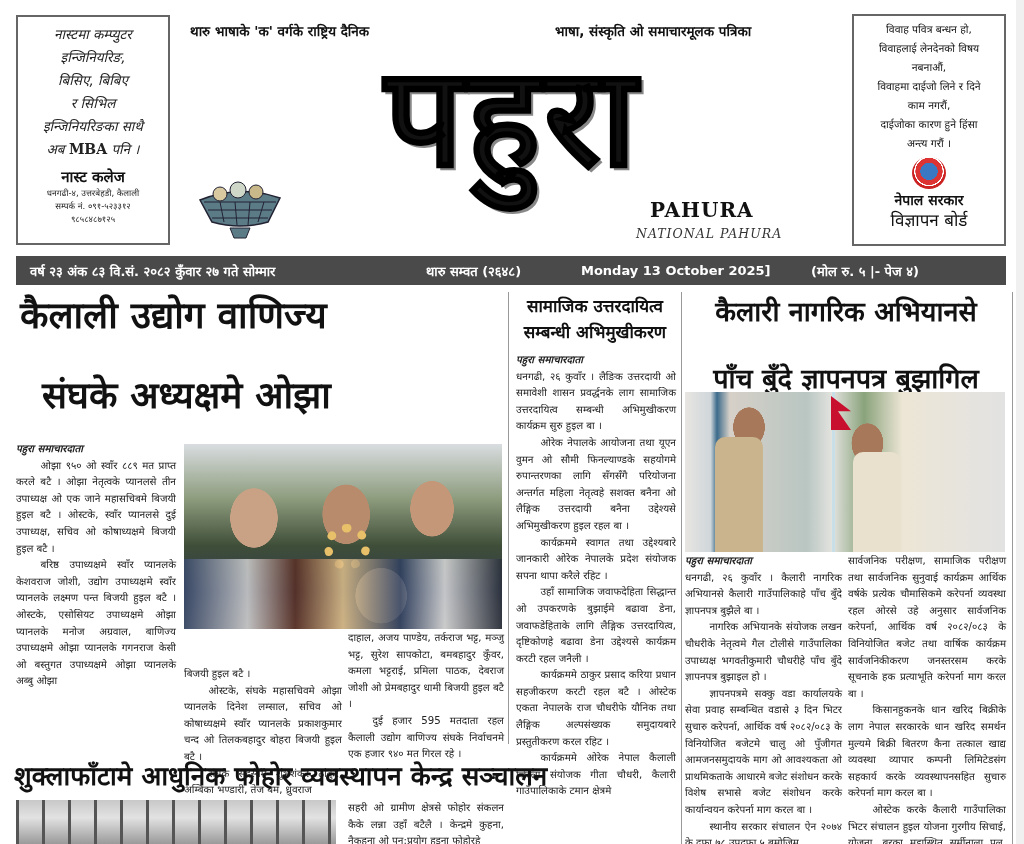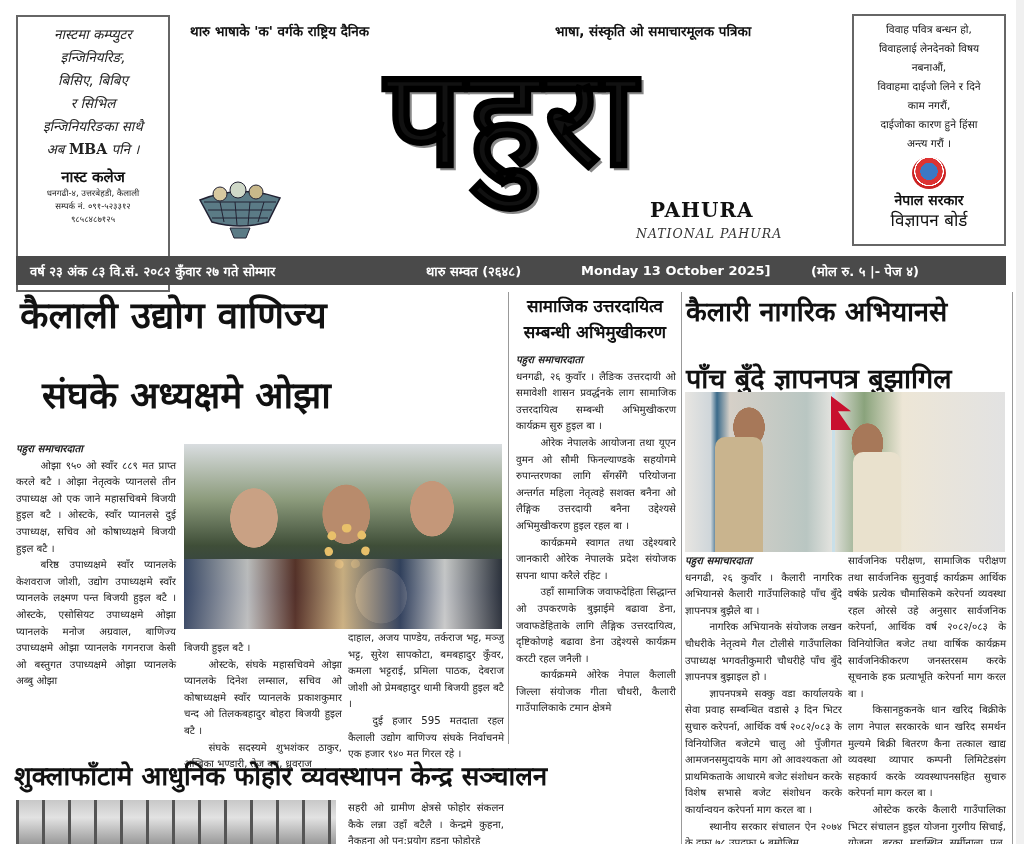--- a/index.html
+++ b/index.html
@@ -3,21 +3,21 @@
 <meta charset="utf-8">
 <style>
   * { box-sizing: border-box; margin: 0; padding: 0; }
   html, body { width: 1024px; height: 844px; overflow: hidden; background: #fff; }
   body { font-family: "DejaVu Sans", sans-serif; color: #111; position: relative; }
 
   .abs { position: absolute; }
 
   
   .adbox { border: 2px solid #666; background: #fff; text-align: center; }
-  .ad-left { left: 16px; top: 15px; width: 154px; height: 277px; padding: 6px 4px; }
+  .ad-left { left: 16px; top: 15px; width: 154px; height: 230px; padding: 6px 4px; }
   .ad-left .ital { font-style: italic; font-size: 13.5px; line-height: 23px; color: #222; }
   .ad-left .ital b { font-family: "DejaVu Serif", serif; font-style: normal; font-size: 14px; }
   .ad-left .college { font-weight: bold; font-size: 15px; margin-top: 6px; line-height: 20px; }
   .ad-left .small { font-size: 8.5px; line-height: 13px; color: #222; }
 
   .ad-right { left: 852px; top: 14px; width: 154px; height: 232px; padding: 4px 3px; }
   .ad-right .msg { font-size: 10.5px; line-height: 19px; color: #111; }
   .ad-right .emblem { width: 34px; height: 32px; margin: 4px auto 2px; border-radius: 50%;
      background: radial-gradient(circle at 50% 45%, #3b78c4 0 35%, #d33 36% 55%, #fff 56% 60%, #c22 61% 100%); }
   .ad-right .gov { font-weight: bold; font-size: 14px; line-height: 18px; }
@@ -38,21 +38,21 @@
      display: flex; align-items: center; font-size: 13px; font-weight: bold; padding-left: 14px; }
   .datebar span { white-space: nowrap; }
 
   
   .vrule { width: 1px; background: #999; }
 
   
   .hl { font-weight: bold; color: #111; white-space: nowrap; }
   .hl-main { left: 20px; font-size: 37px; line-height: 48px; }
   .hl-mid { font-size: 17px; text-align: center; line-height: 24px; }
-  .hl-right { font-size: 27px; line-height: 40px; }
+  .hl-right { font-size: 27px; line-height: 40px; text-align: center; }
   .hl-bottom { left: 14px; top: 758px; font-size: 26px; line-height: 36px; }
 
   
   .col { font-size: 10.2px; line-height: 16.6px; color: #222; text-align: justify; }
   .col p { text-indent: 2.4em; }
   .col p.first { text-indent: 0; }
   .byline { font-weight: bold; font-size: 10.2px; line-height: 16.6px; color: #222; font-style: italic; }
 
   
   .photo { overflow: hidden; }
@@ -158,39 +158,40 @@
     <p>ओझा ९५० ओ स्वाँर ८८९ मत प्राप्त करले बटै । ओझा नेतृत्वके प्यानलसे तीन उपाध्यक्ष ओ एक जाने महासचिबमे बिजयी हुइल बटै । ओस्टके, स्वाँर प्यानलसे दुई उपाध्यक्ष, सचिव ओ कोषाध्यक्षमे बिजयी हुइल बटै ।</p>
     <p>बरिष्ठ उपाध्यक्षमे स्वाँर प्यानलके केशवराज जोशी, उद्योग उपाध्यक्षमे स्वाँर प्यानलके लक्ष्मण पन्त बिजयी हुइल बटै । ओस्टके, एसोसियट उपाध्यक्षमे ओझा प्यानलके मनोज अग्रवाल, बाणिज्य उपाध्यक्षमे ओझा प्यानलके गगनराज केसी ओ बस्तुगत उपाध्यक्षमे ओझा प्यानलके अब्बु ओझा</p>
   </div>
 </div>
 
 <div class="abs photo photo-main">
   <div class="garland"></div>
   <div class="crowd"></div>
 </div>
 
-<div class="abs col" style="left:184px; top:640px; width:158px;">
+<div class="abs col" style="left:184px; top:666px; width:158px;">
   <p class="first">बिजयी हुइल बटै ।</p>
   <p>ओस्टके, संघके महासचिवमे ओझा प्यानलके दिनेश लम्साल, सचिव ओ कोषाध्यक्षमे स्वाँर प्यानलके प्रकाशकुमार चन्द ओ तिलकबहादुर बोहरा बिजयी हुइल बटै ।</p>
   <p>संघके सदस्यमे शुभशंकर ठाकुर, अम्बिका भण्डारी, तेज बम, ध्रुवराज</p>
 </div>
 <div class="abs col" style="left:348px; top:630px; width:156px;">
   <p class="first">दाहाल, अजय पाण्डेय, तर्कराज भट्ट, मञ्जु भट्ट, सुरेश सापकोटा, बमबहादुर कुँवर, कमला भट्टराई, प्रमिला पाठक, देबराज जोशी ओ प्रेमबहादुर धामी बिजयी हुइल बटै ।</p>
   <p>दुई हजार 595 मतदाता रहल कैलाली उद्योग बाणिज्य संघके निर्वाचनमे एक हजार ९४० मत गिरल रहे ।</p>
 </div>
 
 <div class="abs hl hl-mid" style="left:514px; top:294px; width:162px;">सामाजिक उत्तरदायित्व</div>
 <div class="abs hl hl-mid" style="left:514px; top:320px; width:162px;">सम्बन्धी अभिमुखीकरण</div>
 <div class="abs" style="left:516px; top:352px; width:160px;">
   <div class="byline">पहुरा समाचारदाता</div>
   <div class="col">
     <p class="first">धनगढी, २६ कुवाँर । लैङिक उत्तरदायी ओ समावेशी शासन प्रवर्द्धनके लाग सामाजिक उत्तरदायित्व सम्बन्धी अभिमुखीकरण कार्यक्रम सुरु हुइल बा ।</p>
     <p>ओरेक नेपालके आयोजना तथा यूएन वुमन ओ सौमी फिनल्याण्डके सहयोगमे रुपान्तरणका लागि सँगसँगै परियोजना अन्तर्गत महिला नेतृत्वहे सशक्त बनैना ओ लैङ्गिक उत्तरदायी बनैना उद्देश्यसे अभिमुखीकरण हुइल रहल बा ।</p>
     <p>कार्यक्रममे स्वागत तथा उद्देश्यबारे जानकारी ओरेक नेपालके प्रदेश संयोजक सपना थापा करैले रहिट ।</p>
     <p>उहाँ सामाजिक जवाफदेहिता सिद्धान्त ओ उपकरणके बुझाईमे बढावा डेना, जवाफडेहिताके लागि लैङ्गिक उत्तरदायित्व, दृष्टिकोणहे बढावा डेना उद्देश्यसे कार्यक्रम करटी रहल जनैली ।</p>
+    <p>कार्यक्रममे ठाकुर प्रसाद करिया प्रधान सहजीकरण करटी रहल बटै । ओस्टेक एकता नेपालके राज चौधरीफे यौनिक तथा लैङ्गिक अल्पसंख्यक समुदायबारे प्रस्तुतीकरण करल रहिट ।</p>
     <p>कार्यक्रममे ओरेक नेपाल कैलाली जिल्ला संयोजक गीता चौधरी, कैलारी गाउँपालिकाके टमान क्षेत्रमे</p>
   </div>
 </div>
 
 <div class="abs hl hl-right" style="left:686px; top:292px; width:320px;">कैलारी नागरिक अभियानसे</div>
 <div class="abs hl hl-right" style="left:686px; top:338px; width:320px;margin-top:21px;">पाँच बुँदे ज्ञापनपत्र बुझागिल</div>
 
 <div class="abs photo photo-right">
   <div class="shirt"></div>
   <div class="flag"></div>

